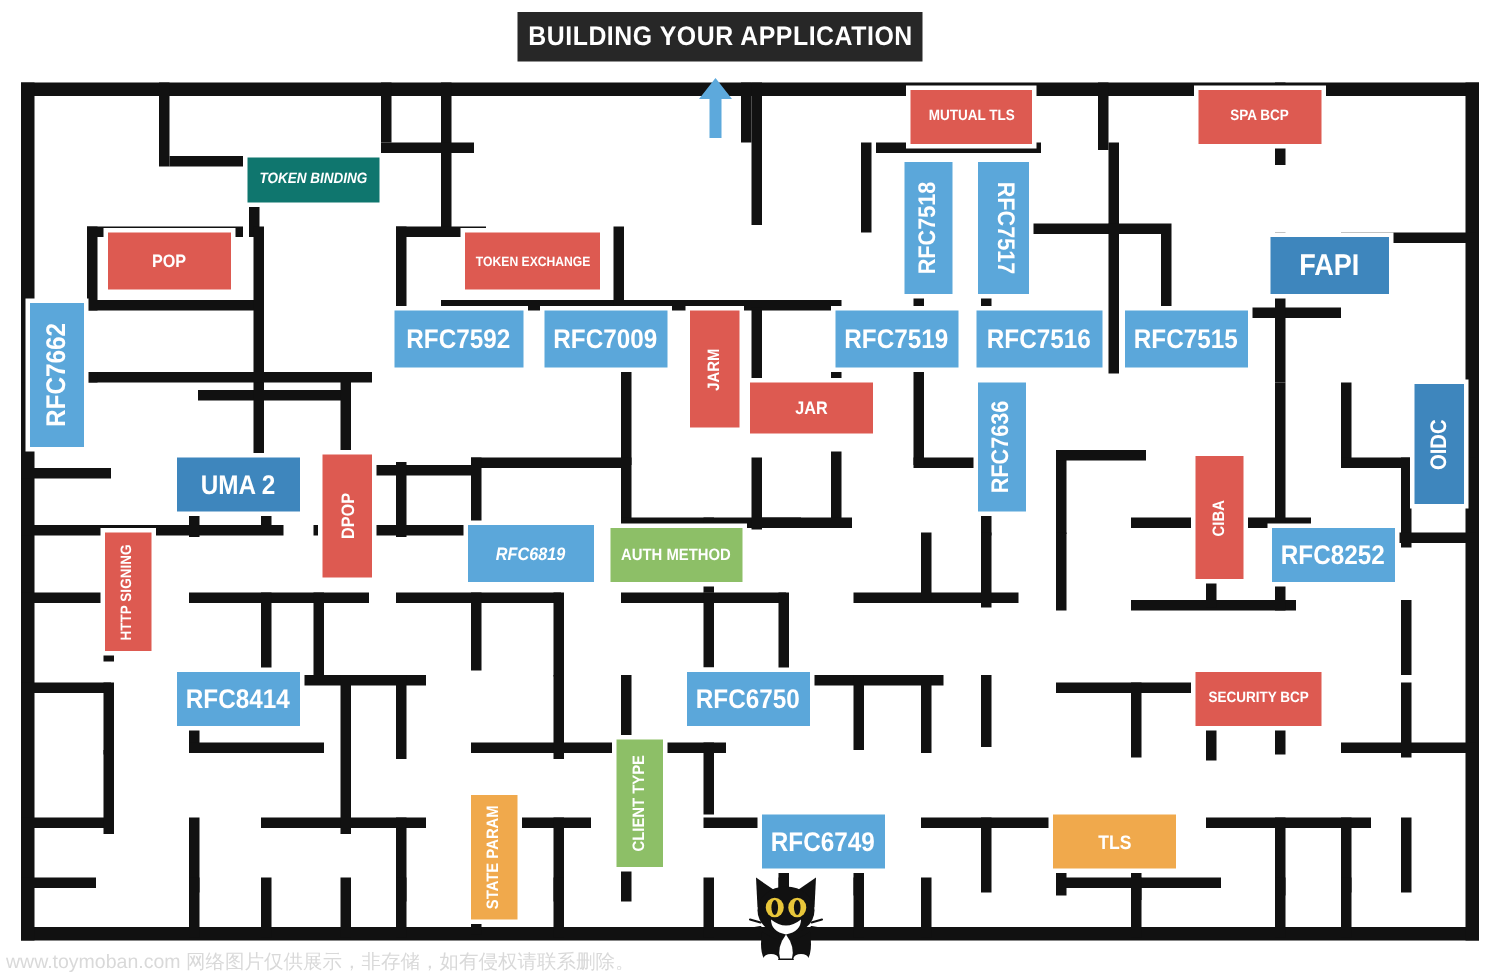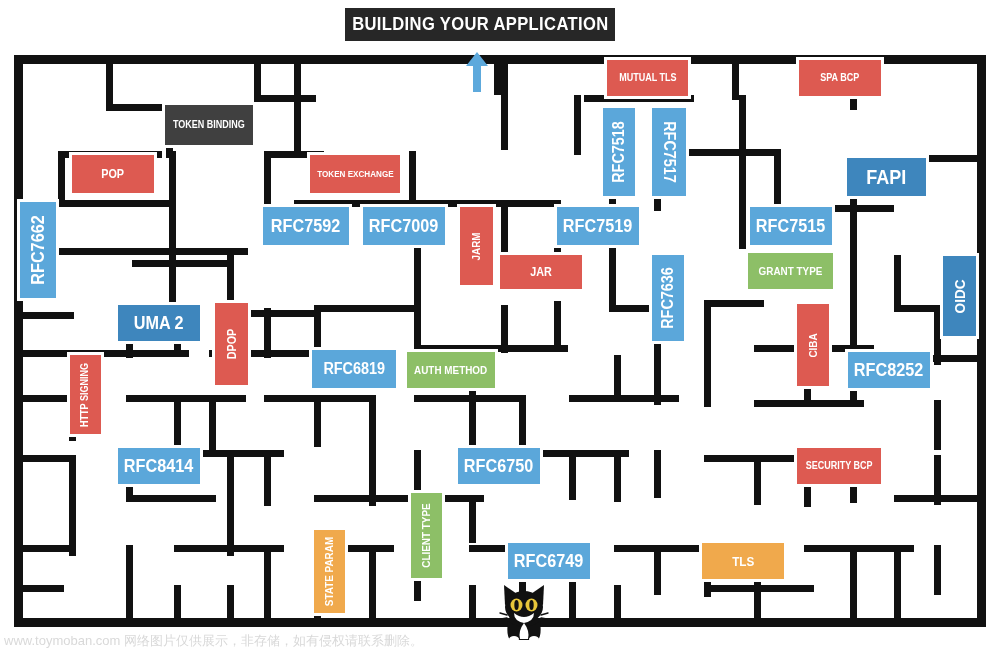--- a/index.html
+++ b/index.html
@@ -281,21 +281,21 @@
     <g stroke="#111111" stroke-width="1.4" stroke-linecap="round">
       <line x1="9" y1="32" x2="2" y2="30"></line>
       <line x1="9" y1="35" x2="3" y2="36"></line>
       <line x1="43" y1="32" x2="50" y2="30"></line>
       <line x1="43" y1="35" x2="49" y2="36"></line>
     </g>
   </svg>
 
   <div id="watermark">www.toymoban.com 网络图片仅供展示，非存储，如有侵权请联系删除。</div>
 
-<div class="chip" style="left: 165px; top: 105px; width: 88px; height: 40px; background: #404040; font-size: 10px;">
+<div class="chip" style="left: 165px; top: 105px; width: 88px; height: 30px; background: #0f766e; font-size: 10px; font-style: italic;">
       <span>TOKEN BINDING</span>
     </div>
     <div class="chip" style="left: 72px; top: 155px; width: 82px; height: 38px; background: rgb(221, 90, 81); font-size: 12px;">
       <span>POP</span>
     </div>
     <div class="chip" style="left: 310px; top: 155px; width: 90px; height: 38px; background: rgb(221, 90, 81); font-size: 9px;">
       <span>TOKEN EXCHANGE</span>
     </div>
     <div class="chip" style="left: 607px; top: 60px; width: 81px; height: 36px; background: rgb(221, 90, 81); font-size: 10px;">
       <span>MUTUAL TLS</span>
@@ -320,45 +320,45 @@
     </div>
     <div class="chip" style="left: 557px; top: 207px; width: 82px; height: 38px; background: rgb(91, 167, 218); font-size: 18px;">
       <span>RFC7519</span>
     </div>
     <div class="chip vert" style="left: 603px; top: 108px; width: 32px; height: 88px; background: rgb(91, 167, 218); font-size: 16px;">
       <span>RFC7518</span>
     </div>
     <div class="chip vert-cw" style="left: 652px; top: 108px; width: 34px; height: 88px; background: rgb(91, 167, 218); font-size: 16px;">
       <span>RFC7517</span>
     </div>
+    <div class="chip" style="left: 651px; top: 207px; width: 84px; height: 38px; background: rgb(91, 167, 218); font-size: 18px;">
+      <span>RFC7516</span>
+    </div>
     <div class="chip" style="left: 750px; top: 207px; width: 82px; height: 38px; background: rgb(91, 167, 218); font-size: 18px;">
       <span>RFC7515</span>
     </div>
     <div class="chip" style="left: 847px; top: 158px; width: 79px; height: 38px; background: rgb(62, 134, 189); font-size: 20px;">
       <span>FAPI</span>
     </div>
     <div class="chip vert" style="left: 652px; top: 255px; width: 32px; height: 86px; background: rgb(91, 167, 218); font-size: 16px;">
       <span>RFC7636</span>
     </div>
-    <div class="chip" style="left: 748px; top: 253px; width: 85px; height: 36px; background: rgb(141, 191, 103); font-size: 11px;">
-      <span>GRANT TYPE</span>
-    </div>
     <div class="chip vert" style="left: 943px; top: 256px; width: 33px; height: 80px; background: rgb(62, 134, 189); font-size: 15px;">
       <span>OIDC</span>
     </div>
     <div class="chip" style="left: 118px; top: 305px; width: 82px; height: 36px; background: rgb(62, 134, 189); font-size: 18px;">
       <span>UMA 2</span>
     </div>
     <div class="chip vert" style="left: 215px; top: 303px; width: 33px; height: 82px; background: rgb(221, 90, 81); font-size: 12px;">
       <span>DPOP</span>
     </div>
     <div class="chip vert" style="left: 70px; top: 355px; width: 31px; height: 79px; background: rgb(221, 90, 81); font-size: 10px;">
       <span>HTTP SIGNING</span>
     </div>
-    <div class="chip" style="left: 312px; top: 350px; width: 84px; height: 38px; background: rgb(91, 167, 218); font-size: 16px;">
+    <div class="chip" style="left: 312px; top: 350px; width: 84px; height: 38px; background: rgb(91, 167, 218); font-size: 12px; font-style: italic;">
       <span>RFC6819</span>
     </div>
     <div class="chip" style="left: 407px; top: 352px; width: 88px; height: 36px; background: rgb(141, 191, 103); font-size: 11px;">
       <span>AUTH METHOD</span>
     </div>
     <div class="chip vert" style="left: 797px; top: 304px; width: 32px; height: 82px; background: rgb(221, 90, 81); font-size: 11px;">
       <span>CIBA</span>
     </div>
     <div class="chip" style="left: 848px; top: 352px; width: 82px; height: 36px; background: rgb(91, 167, 218); font-size: 18px;">
       <span>RFC8252</span>

